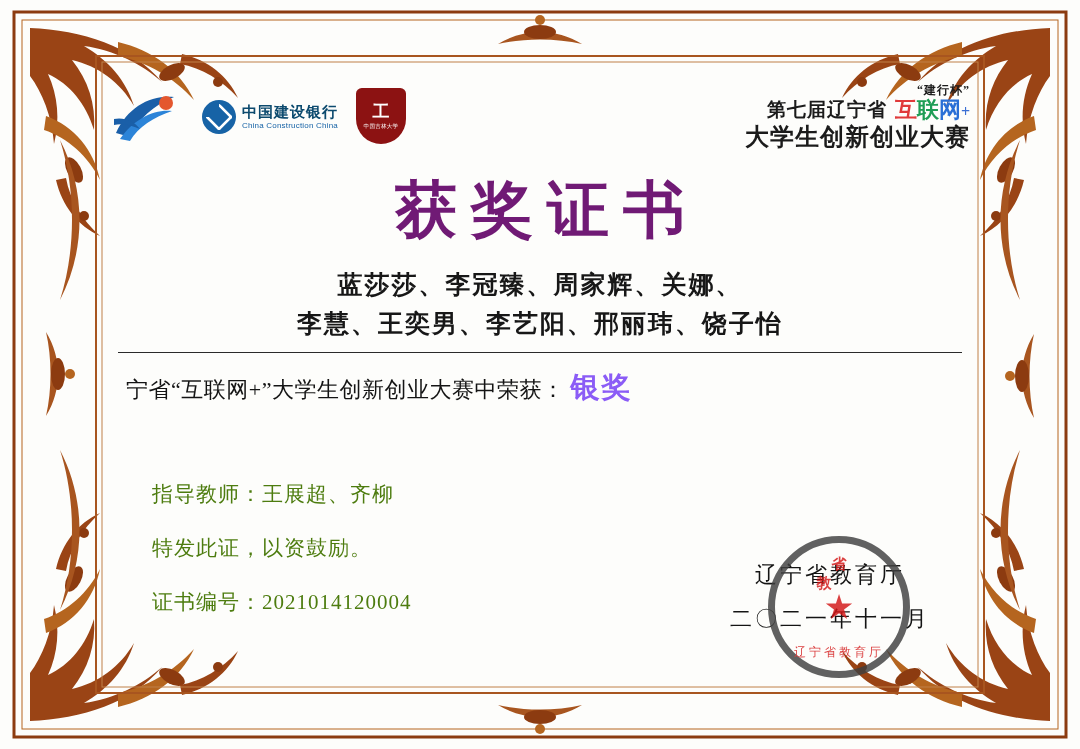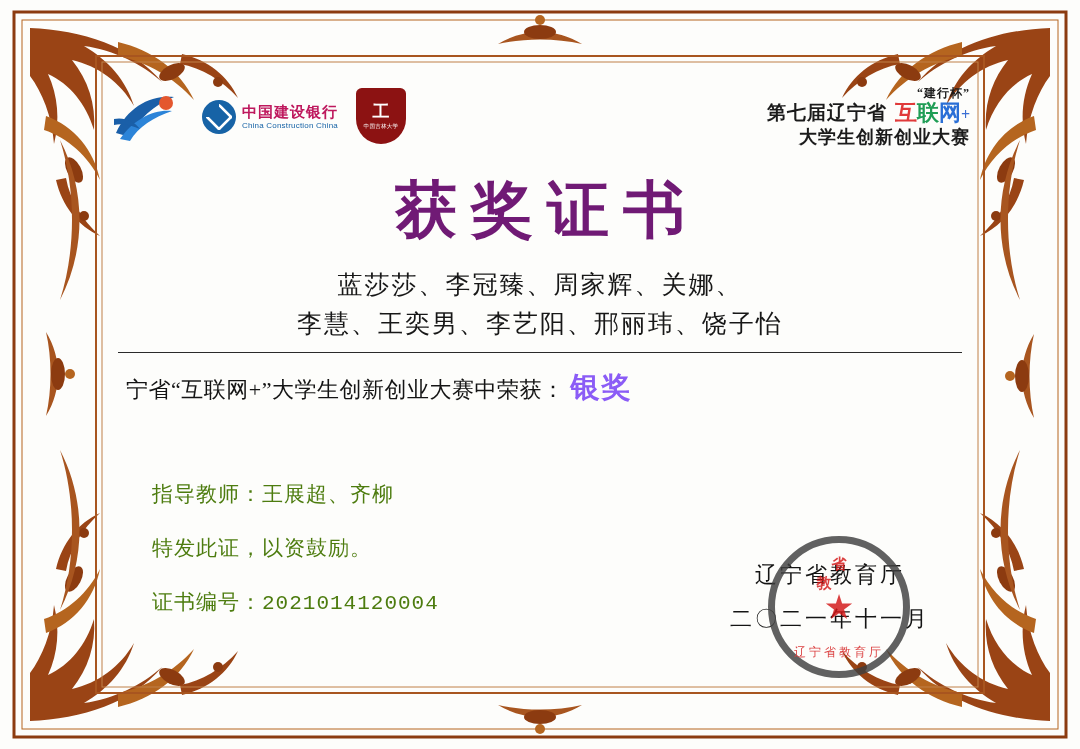--- a/index.html
+++ b/index.html
@@ -66,21 +66,21 @@
     width: 20px; height: 20px;
     border: 3px solid #ffffff;
     border-radius: 3px;
     transform: rotate(45deg);
     box-sizing: border-box;
     border-left-color: transparent;
   }
   .ccb-text-cn {
     font-size: 15px;
     font-weight: bold;
-    color: #be185d;
+    color: #0c4a6e;
     letter-spacing: 1px;
     line-height: 1.15;
     white-space: nowrap;
   }
   .ccb-text-en {
     font-size: 8px;
     color: #1763a6;
     letter-spacing: 0.2px;
     white-space: nowrap;
     font-family: "Liberation Sans", sans-serif;
@@ -127,21 +127,21 @@
   .title-mid {
     font-size: 19px;
     font-weight: bold;
     letter-spacing: 1px;
     display: flex;
     align-items: center;
     justify-content: flex-end;
     gap: 8px;
   }
   .title-bottom {
-    font-size: 18px;
+    font-size: 24px;
     font-weight: bold;
     letter-spacing: 1px;
     margin-top: 2px;
   }
   .net-logo {
     display: inline-flex;
     align-items: baseline;
     font-size: 22px;
     font-weight: bold;
     line-height: 1;
@@ -166,20 +166,21 @@
     font-family: "DejaVu Serif", "Liberation Serif", serif;
   }
 
   
   .names {
     position: absolute;
     top: 266px;
     left: 120px; right: 120px;
     text-align: center;
     color: #171717;
+    font-weight: bold;
   }
   .names .line {
     font-size: 25px;
     letter-spacing: 2px;
     line-height: 1.55;
   }
 
   .divider {
     position: absolute;
     left: 118px;
@@ -214,21 +215,21 @@
     top: 480px;
     left: 152px;
     color: #4d7c0f;
   }
   .details p {
     margin: 0 0 26px 0;
     font-size: 21px;
     letter-spacing: 1px;
   }
   .cert-no {
-    font-family: Liberation Mono, monospace;
+    font-family: Liberation Serif, serif;
   }
 
   
   .sign-block {
     position: absolute;
     right: 120px;
     top: 560px;
     width: 260px;
     text-align: center;
     color: #141414;

